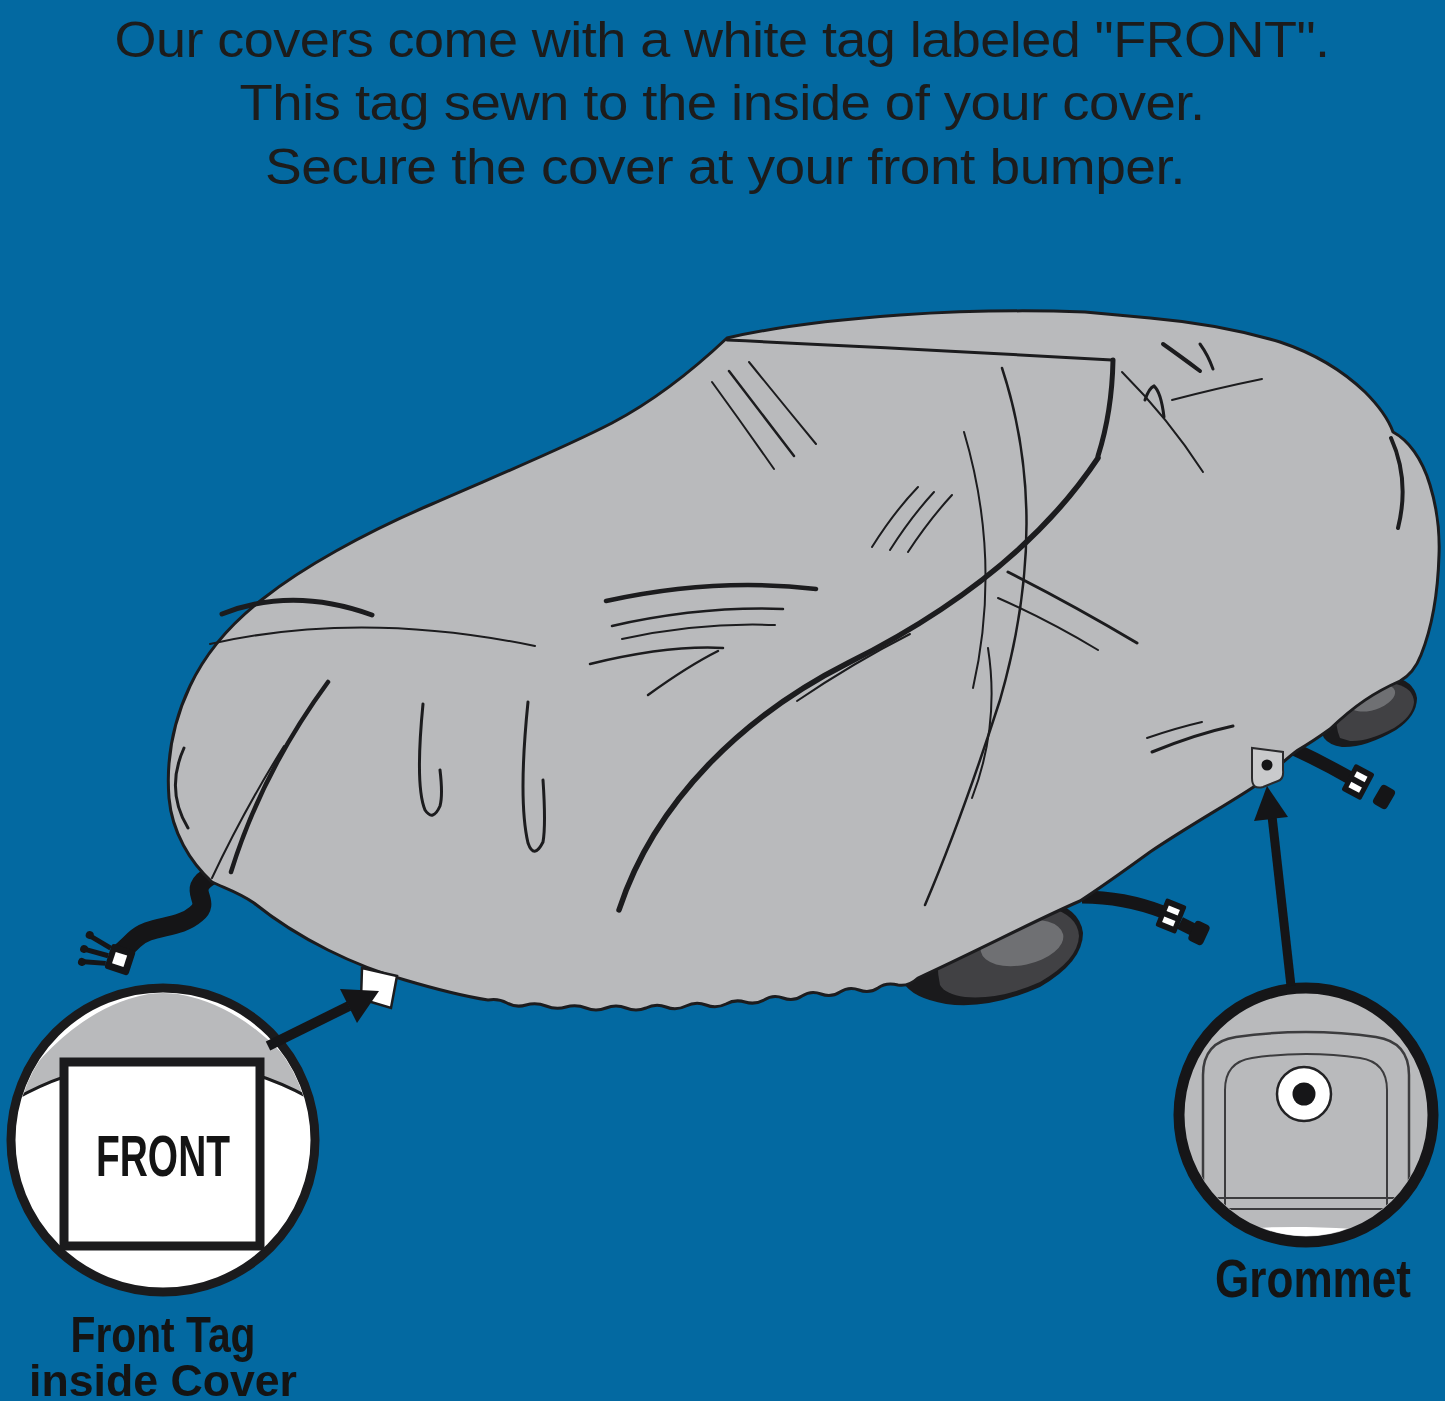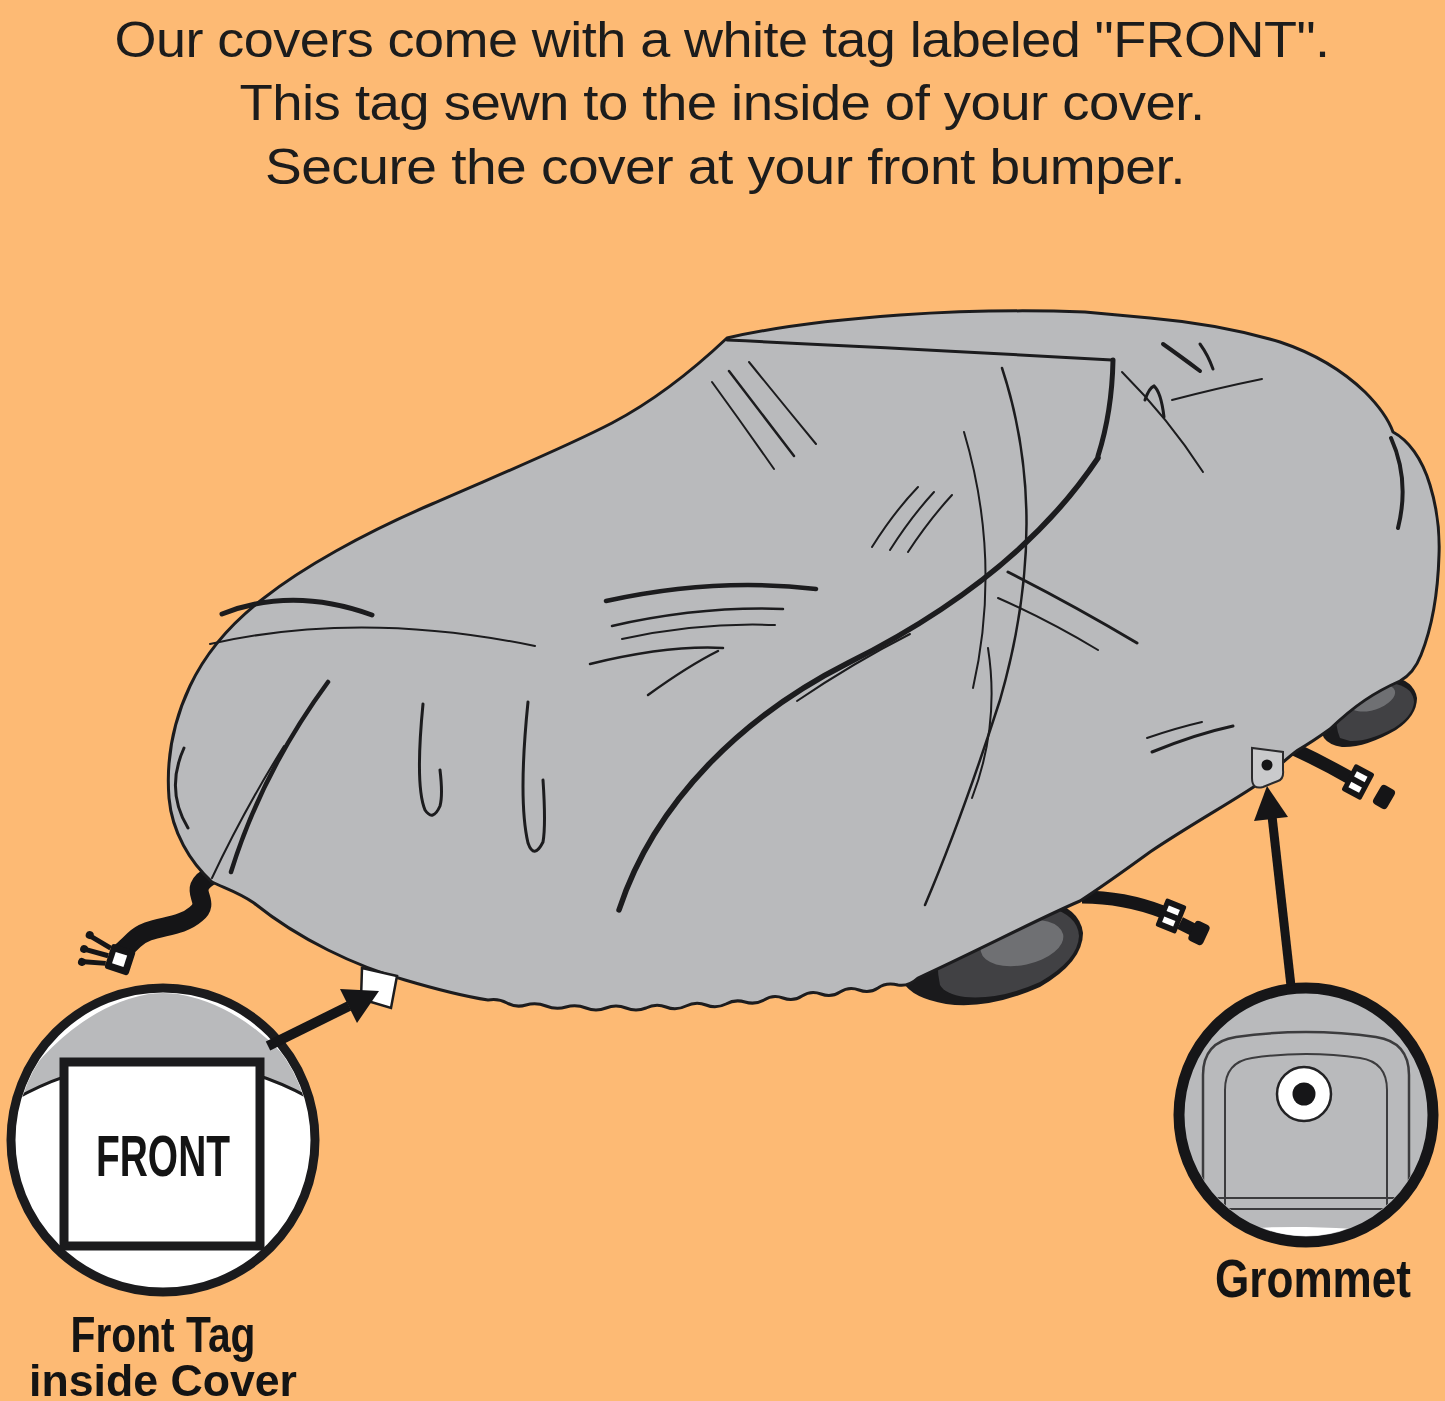--- a/index.html
+++ b/index.html
@@ -1,19 +1,19 @@
 <!DOCTYPE html>
 <html><head>
 <meta charset="utf-8">
 <style>
   html,body { margin:0; padding:0; background:#ffffff; }
   .canvas {
     position:relative;
     width:1445px; height:1401px;
-    background:#fdba74;
+    background:#0369a1;
     overflow:hidden;
   }
   svg { position:absolute; left:0; top:0; }
   text {
     font-family:"Liberation Sans", sans-serif;
     fill:#1c1c1c;
   }
   .title-line { font-size:50px; letter-spacing:-0.5px; }
   .front-tag-text { font-size:58px; font-weight:bold; fill:#141414; }
   .inset-label-lg { font-size:50px; font-weight:bold; fill:#141414; }

